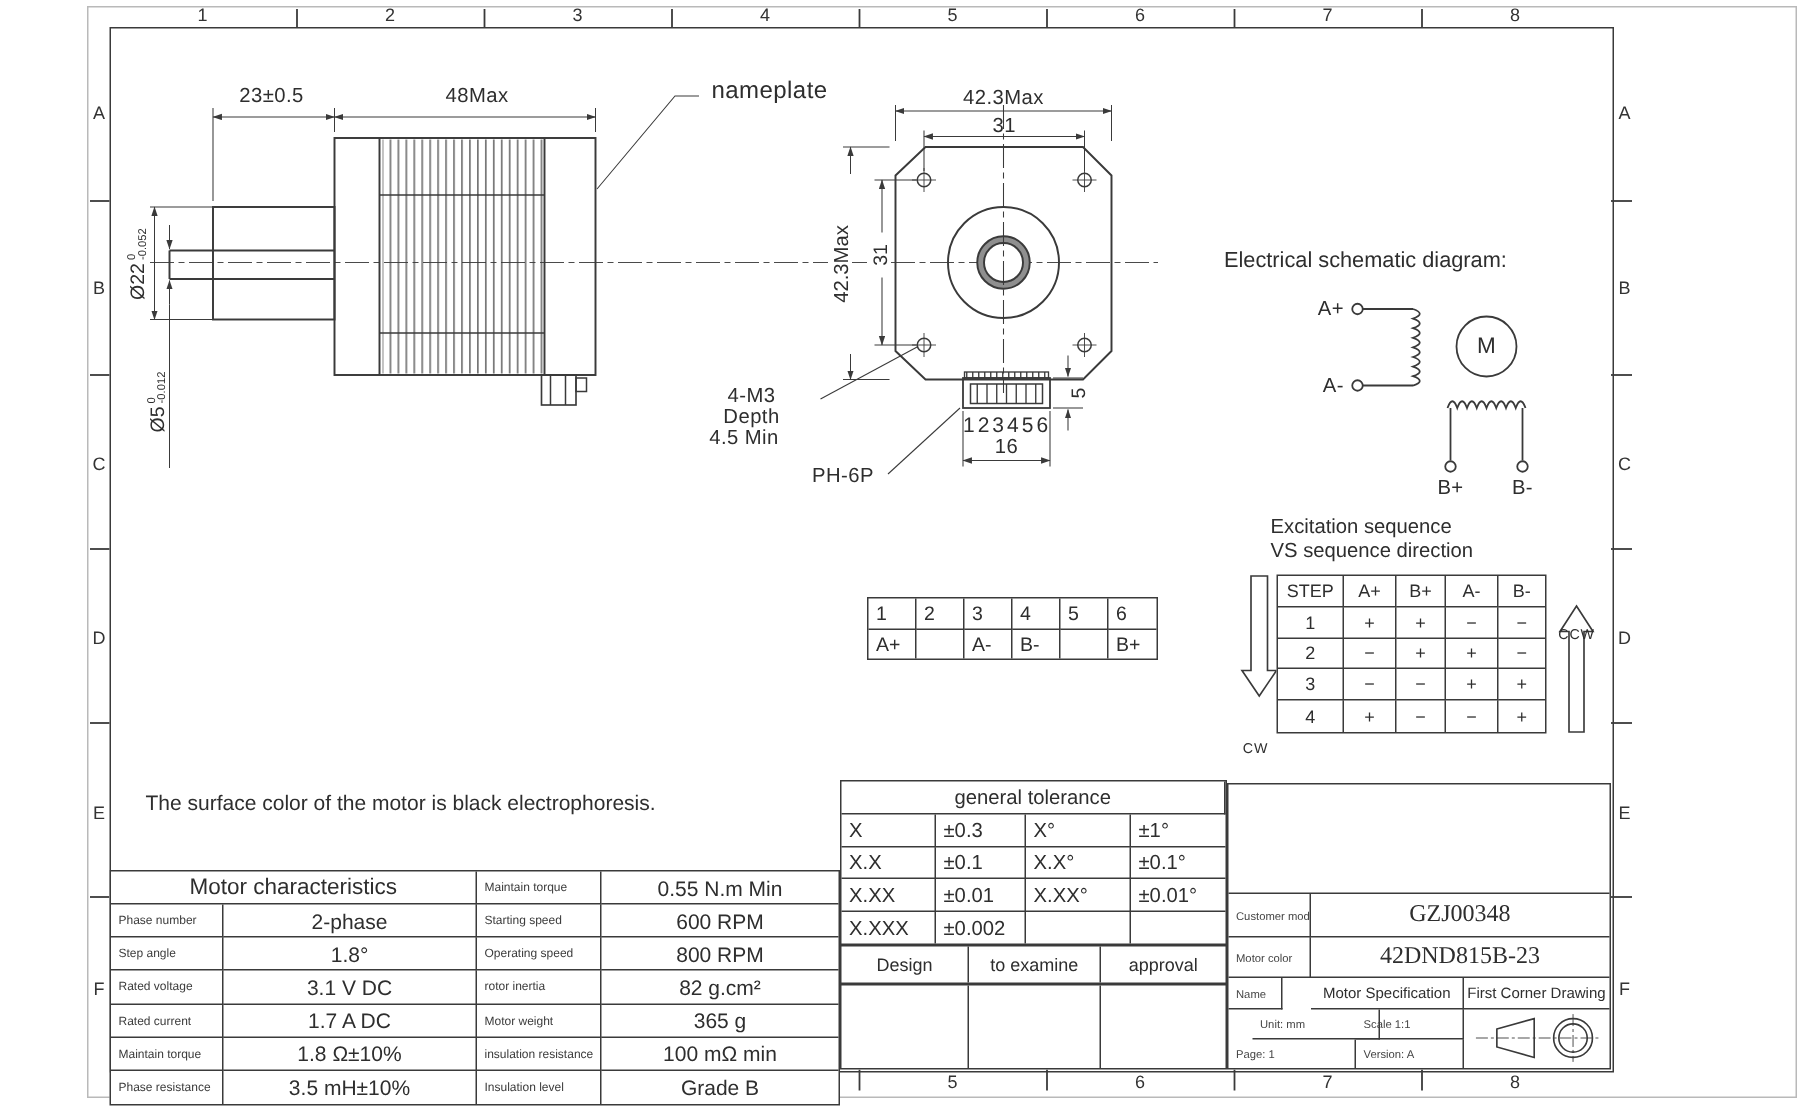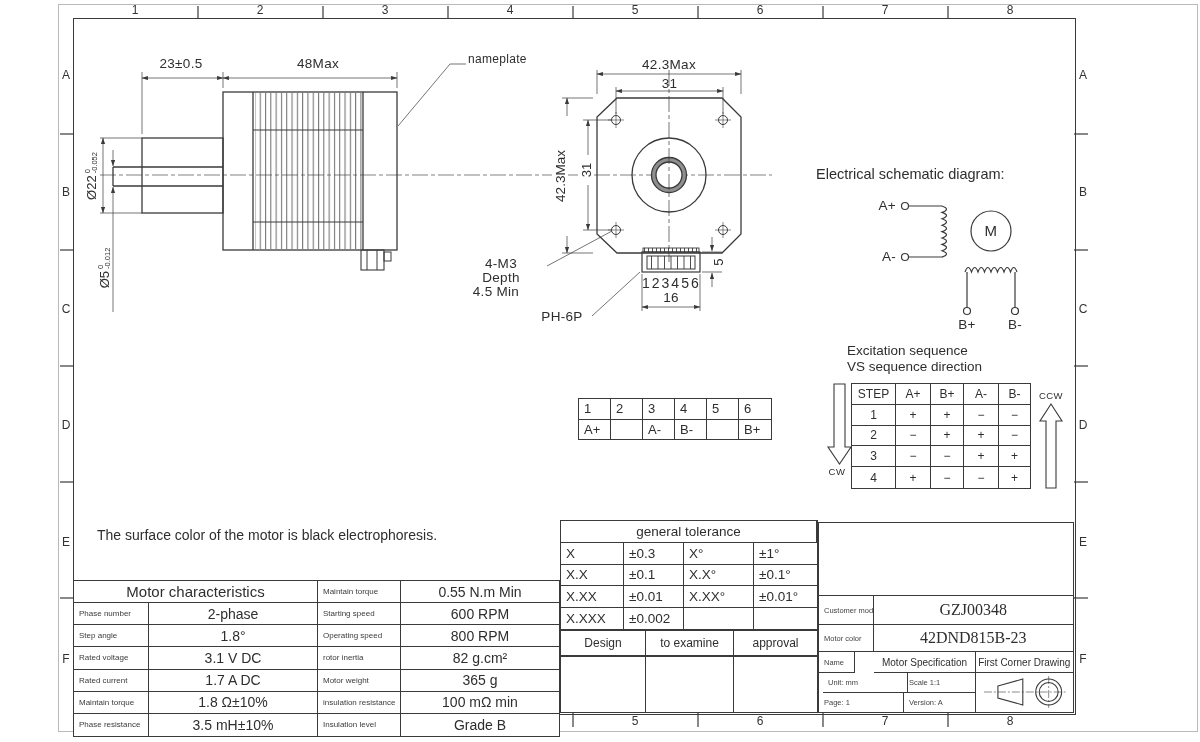--- a/index.html
+++ b/index.html
@@ -9,21 +9,21 @@
   .frame-outer{position:absolute;left:58px;top:4px;width:1138px;height:726px;border:1px solid #b9b9b9;}
   .frame-inner{position:absolute;left:73px;top:18px;width:1001px;height:695px;border:1.5px solid #3a3a3a;}
   .zn{position:absolute;width:22px;text-align:center;font-size:12px;color:#333;}
   .zl{position:absolute;height:14px;line-height:14px;width:14px;text-align:center;font-size:12px;color:#333;}
   .dim{position:absolute;font-size:13.5px;text-align:center;letter-spacing:.3px;white-space:nowrap;}
   .rlabel{position:absolute;height:16px;display:flex;align-items:center;justify-content:center;
           transform:rotate(-90deg);font-size:13px;white-space:nowrap;}
   .wbg{background:#fff;}
   .tstack{display:inline-flex;flex-direction:column;font-size:7.5px;line-height:7.5px;margin-left:2px;vertical-align:middle;}
   .note{position:absolute;font-size:14px;white-space:nowrap;}
-  .small-cap{font-size:9.5px;letter-spacing:.5px;}
+  .small-cap{font-size:9.5px;letter-spacing:.5px;margin-top:28px;}
   
   .gtable{position:absolute;display:grid;border:1.2px solid #3a3a3a;box-sizing:border-box;background:#fff;}
   .gtable>div{border-right:1px solid #3a3a3a;border-bottom:1px solid #3a3a3a;display:flex;align-items:center;
               box-sizing:border-box;overflow:hidden;white-space:nowrap;}
   .gtable>div.last-c{border-right:none;}
   .gtable>div.last-r{border-bottom:none;}
   .cc{justify-content:center;}
   .lc{justify-content:flex-start;padding-left:5px;}
   .lbl{font-size:8px;color:#3b3b3b;}
   .val{font-size:14px;}
@@ -255,21 +255,21 @@
       </span>
   </div>
   <div class="rlabel" style="left:59px;top:260px;width:90px">
     <span>Ø5</span>
       <span class="tstack">
         <span>0</span>
         <span>-0.012</span>
       </span>
   </div>
 
-  <div class="dim" style="left:468px;top:52px;width:90px;text-align:left;font-size:12px">nameplate</div>
+  <div class="dim" style="left:468px;top:52px;width:90px;text-align:center;font-size:16px">nameplate</div>
 
   <div class="dim" style="left:597px;top:57px;width:144px">42.3Max</div>
   <div class="dim" style="left:616px;top:76px;width:107px">31</div>
   <div class="rlabel wbg" style="left:500px;top:168px;width:120px;font-size:13.5px">42.3Max</div>
   <div class="rlabel wbg" style="left:571px;top:162px;width:30px">31</div>
 
   <div class="dim" style="left:460px;top:256px;width:82px">4-M3</div>
   <div class="dim" style="left:460px;top:270px;width:82px">Depth</div>
   <div class="dim" style="left:455px;top:284px;width:82px">4.5 Min</div>
   <div class="dim" style="left:533px;top:309px;width:58px">PH-6P</div>
@@ -405,21 +405,21 @@
 
   <div id="titleblock">
     <div class="cell bb" style="left:0;top:0;width:253.6px;height:73px"></div>
     <div class="cell br bb tb-lbl" style="left:0;top:73px;width:55px;height:29px">Customer model</div>
     <div class="cell bb tb-val-serif" style="left:55px;top:73px;width:198.6px;height:29px">GZJ00348</div>
     <div class="cell br bb tb-lbl" style="left:0;top:102px;width:55px;height:27px">Motor color</div>
     <div class="cell bb tb-val-serif" style="left:55px;top:102px;width:198.6px;height:27px">42DND815B-23</div>
     <div class="cell br bb tb-lbl" style="left:0;top:129px;width:36px;height:21px">Name</div>
     <div class="cell br bb tb-mid" style="left:55px;top:129px;width:102px;height:21px">Motor Specification</div>
     <div class="cell bb tb-mid" style="left:157px;top:129px;width:96.6px;height:21px">First Corner Drawing</div>
-    <div class="cell br bb tb-lbl" style="left:4px;top:150px;width:85px;height:20px">Unit: mm</div>
+    <div class="cell br bb tb-lbl" style="left:16px;top:150px;width:85px;height:20px">Unit: mm</div>
     <div class="cell br bb tb-lbl" style="left:85px;top:150px;width:72px;height:20px">Scale 1:1</div>
     <div class="cell br tb-lbl" style="left:0;top:170px;width:85px;height:18.6px">Page: 1</div>
     <div class="cell br tb-lbl" style="left:85px;top:170px;width:72px;height:18.6px">Version: A</div>
     <div class="cell" style="left:157px;top:150px;width:96.6px;height:38.6px">
       <svg width="97" height="39" viewBox="0 0 97 39">
         <line x1="8" y1="19" x2="92" y2="19" stroke="#3a3a3a" stroke-width="0.6" stroke-dasharray="8 2 2 2"></line>
         <polygon points="22,13 47,6 47,32 22,25" fill="none" stroke="#3a3a3a" stroke-width="1.1"></polygon>
         <circle cx="73" cy="19" r="13" fill="none" stroke="#3a3a3a" stroke-width="1.1"></circle>
         <circle cx="73" cy="19" r="9.5" fill="none" stroke="#3a3a3a" stroke-width="1.1"></circle>
         <line x1="73" y1="3" x2="73" y2="35" stroke="#3a3a3a" stroke-width="0.6" stroke-dasharray="8 2 2 2"></line>

